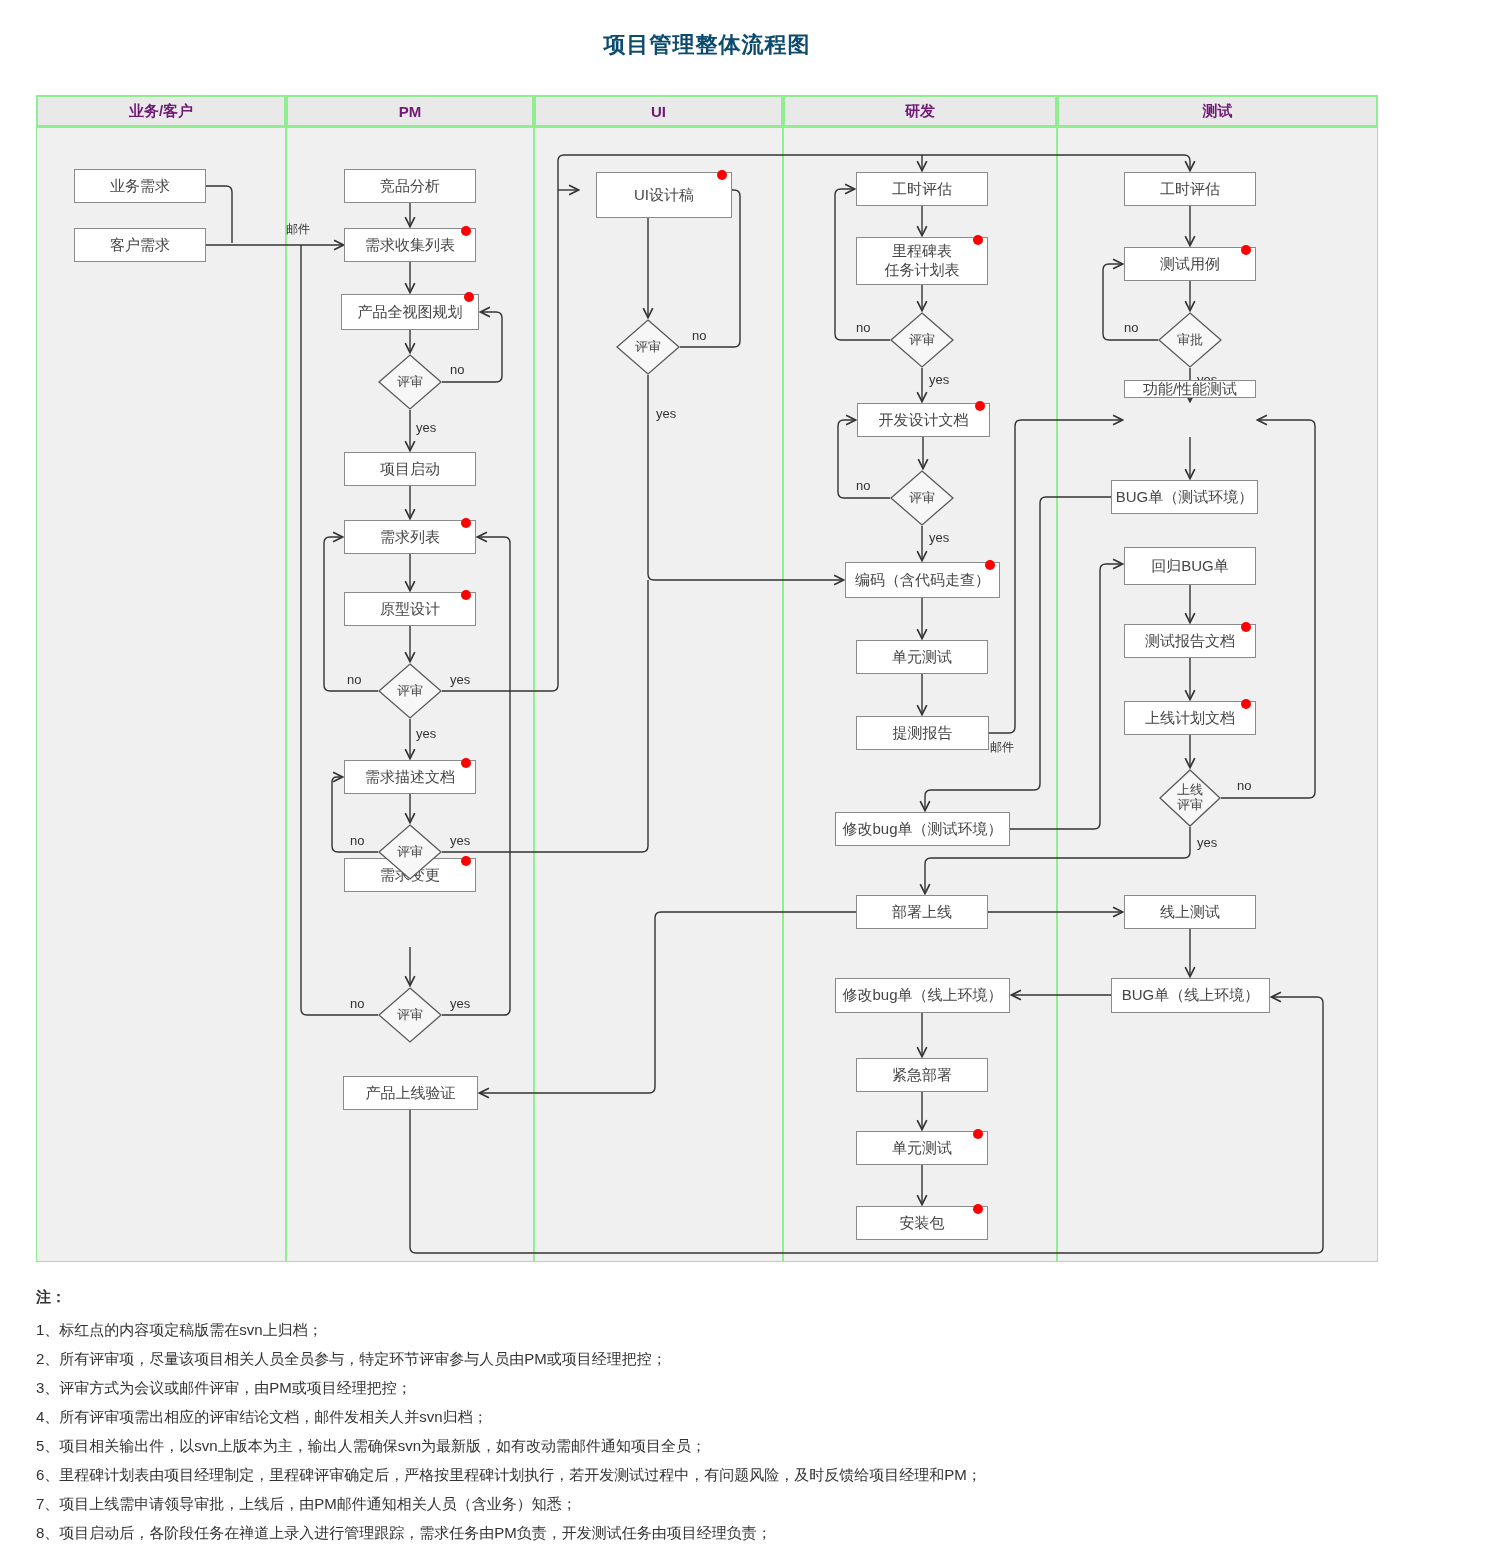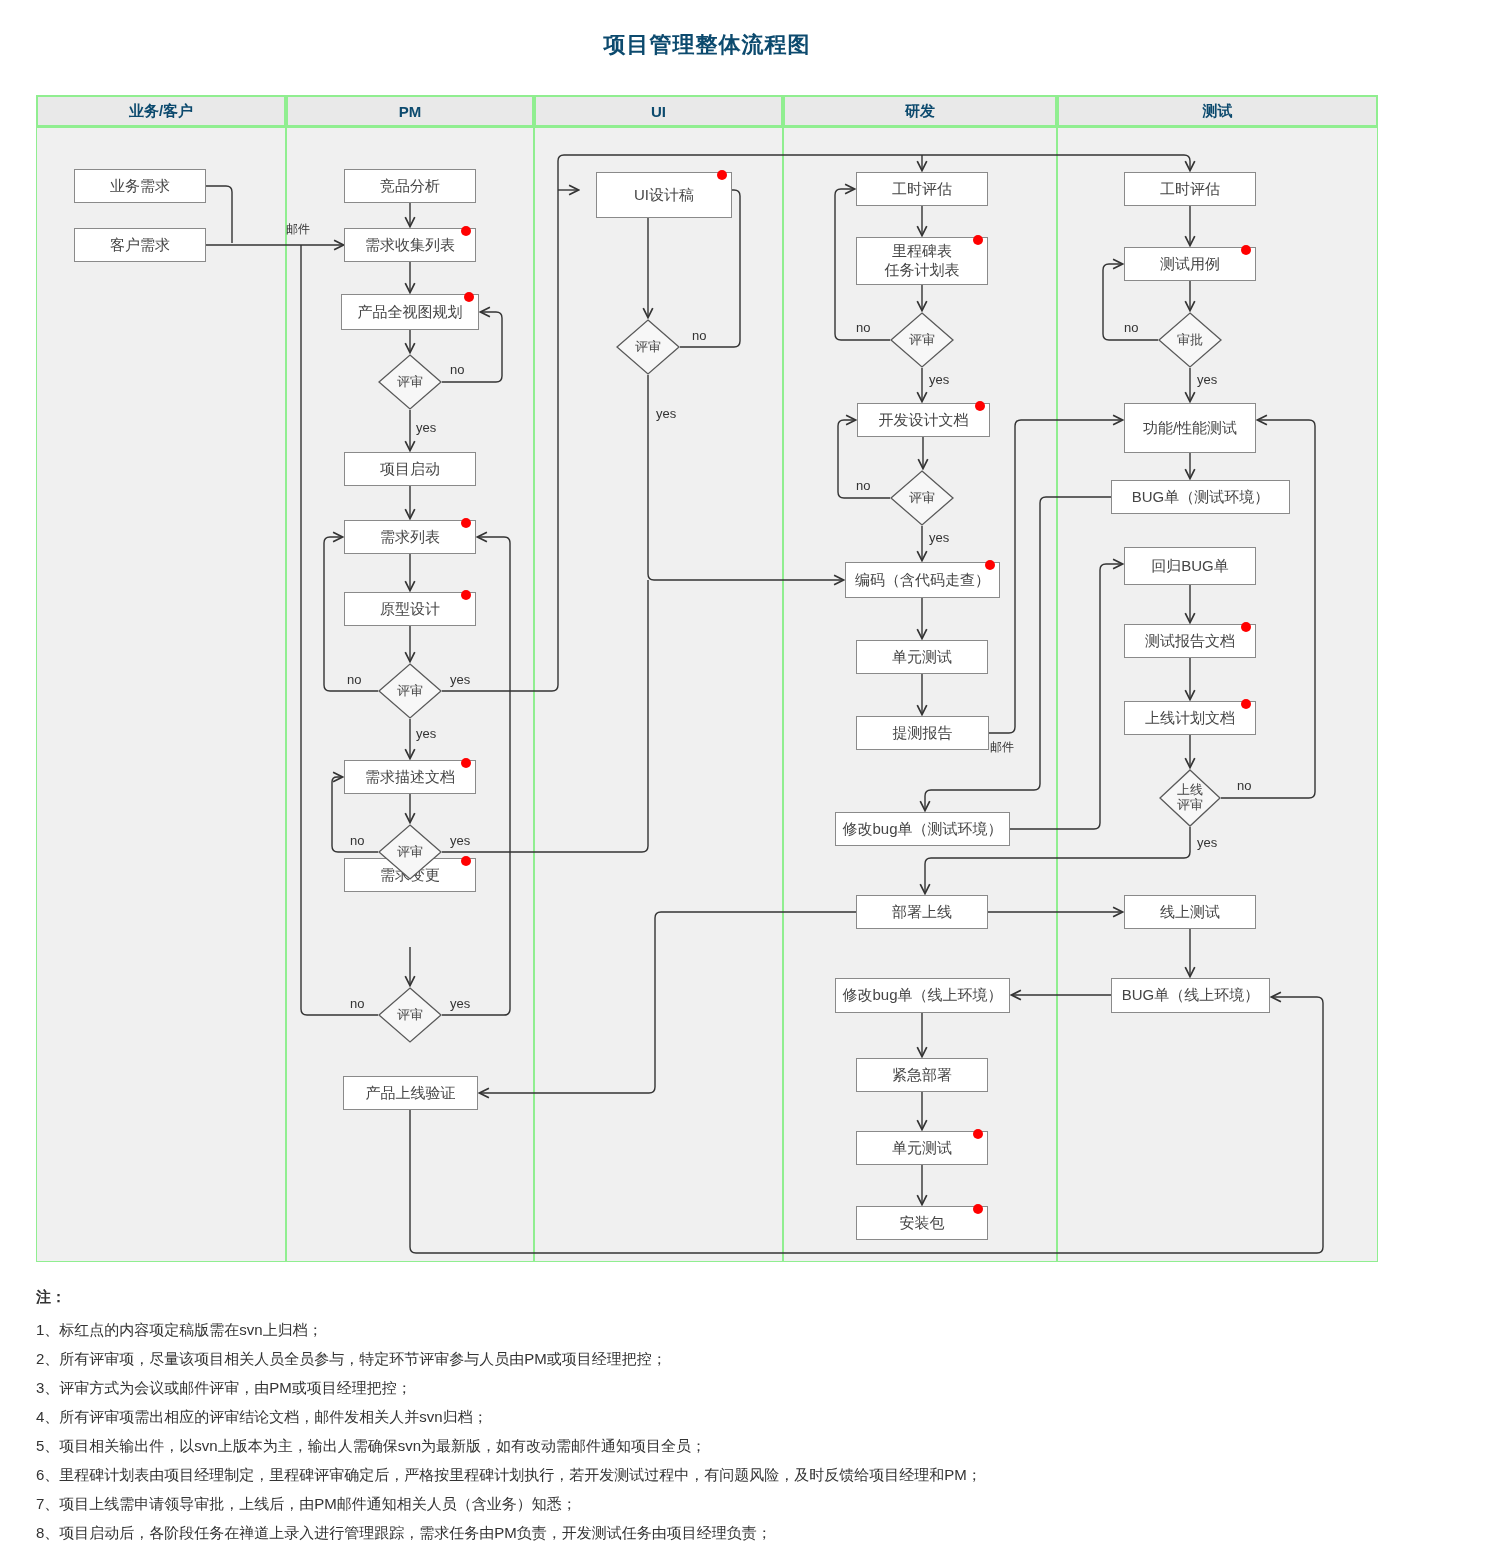--- a/index.html
+++ b/index.html
@@ -2,21 +2,21 @@
 <html><head>
 <meta charset="utf-8">
 <style>
   html,body{margin:0;padding:0;background:#fff;}
   .canvas{position:relative;width:1488px;height:1568px;background:#ffffff;overflow:hidden;
           font-family:"Liberation Sans","DejaVu Sans",sans-serif;color:#333;}
   .title{position:absolute;top:30px;left:36px;width:1342px;text-align:center;
          font-size:22px;font-weight:bold;color:#0c4a6e;letter-spacing:1px;}
   .lane-header{position:absolute;top:95px;height:32px;box-sizing:border-box;
                background:#e9e9e9;border:2px solid #90ee90;display:flex;align-items:center;justify-content:center;
-               font-size:15px;font-weight:bold;color:#0c4a6e;}
+               font-size:15px;font-weight:bold;color:#701a75;}
   .lane-body{position:absolute;top:127px;height:1135px;box-sizing:border-box;
              background:#f0f0f0;border:1px solid #90ee90;}
   svg.wires{position:absolute;left:0;top:0;pointer-events:none;}
   .edge-label{font-size:13px;fill:#333;}
   .edge-label.small{font-size:12px;}
   .node{position:absolute;box-sizing:border-box;display:flex;align-items:center;justify-content:center;}
   .node.process{background:#fff;border:1px solid #8a8a8a;font-size:15px;color:#454545;
                 text-align:center;white-space:pre-line;line-height:1.25;padding:1px 2px;}
   .node.decision{background:transparent;border:none;}
   .node.decision svg{position:absolute;left:0;top:0;}
@@ -150,22 +150,22 @@
       <div class="node process" style="left: 856px; top: 640px; width: 132px; height: 34px;"><span>单元测试</span></div>
       <div class="node process" style="left: 856px; top: 716px; width: 133px; height: 34px;"><span>提测报告</span></div>
       <div class="node process" style="left: 835px; top: 812px; width: 175px; height: 34px;"><span>修改bug单（测试环境）</span></div>
       <div class="node process" style="left: 856px; top: 895px; width: 132px; height: 34px;"><span>部署上线</span></div>
       <div class="node process" style="left: 835px; top: 978px; width: 175px; height: 35px;"><span>修改bug单（线上环境）</span></div>
       <div class="node process" style="left: 856px; top: 1058px; width: 132px; height: 34px;"><span>紧急部署</span></div>
       <div class="node process" style="left: 856px; top: 1131px; width: 132px; height: 34px;"><span>单元测试</span><span class="reddot"></span></div>
       <div class="node process" style="left: 856px; top: 1206px; width: 132px; height: 34px;"><span>安装包</span><span class="reddot"></span></div>
       <div class="node process" style="left: 1124px; top: 172px; width: 132px; height: 34px;"><span>工时评估</span></div>
       <div class="node process" style="left: 1124px; top: 247px; width: 132px; height: 34px;"><span>测试用例</span><span class="reddot"></span></div>
-      <div class="node process" style="left: 1124px; top: 403px; width: 132px; height: 50px;"><span>功能/性能测试</span></div>
-      <div class="node process" style="left: 1111px; top: 480px; width: 179px; height: 34px;"><span>BUG单（测试环境）</span></div>
+      <div class="node process" style="left: 1124px; top: 380px; width: 132px; height: 18px;"><span>功能/性能测试</span></div>
+      <div class="node process" style="left: 1111px; top: 480px; width: 147px; height: 34px;"><span>BUG单（测试环境）</span></div>
       <div class="node process" style="left: 1124px; top: 547px; width: 132px; height: 38px;"><span>回归BUG单</span></div>
       <div class="node process" style="left: 1124px; top: 624px; width: 132px; height: 34px;"><span>测试报告文档</span><span class="reddot"></span></div>
       <div class="node process" style="left: 1124px; top: 701px; width: 132px; height: 34px;"><span>上线计划文档</span><span class="reddot"></span></div>
       <div class="node process" style="left: 1124px; top: 895px; width: 132px; height: 34px;"><span>线上测试</span></div>
       <div class="node process" style="left: 1111px; top: 978px; width: 159px; height: 35px;"><span>BUG单（线上环境）</span></div>
       <div class="node decision" style="left: 378px; top: 354px; width: 64px; height: 56px;">
         <svg width="64" height="56">
           <polygon points="32,1 63,28 32,55 1,28" fill="#f7f7f7" stroke="#5a5a5a" stroke-width="1.3"></polygon>
         </svg>
         <span class="dlabel">评审</span>

